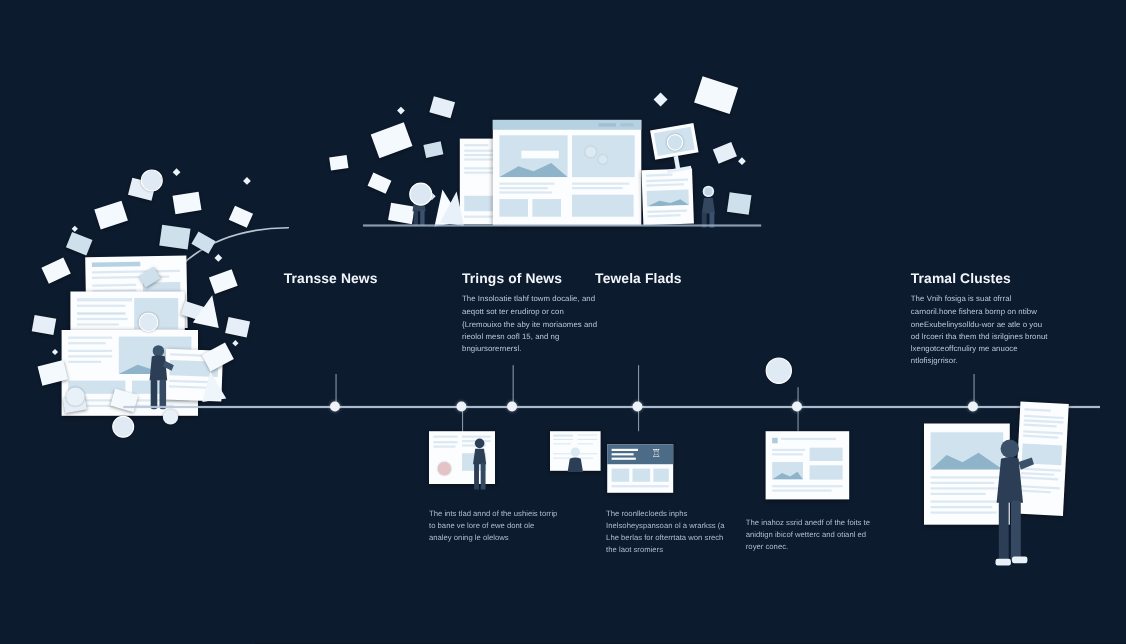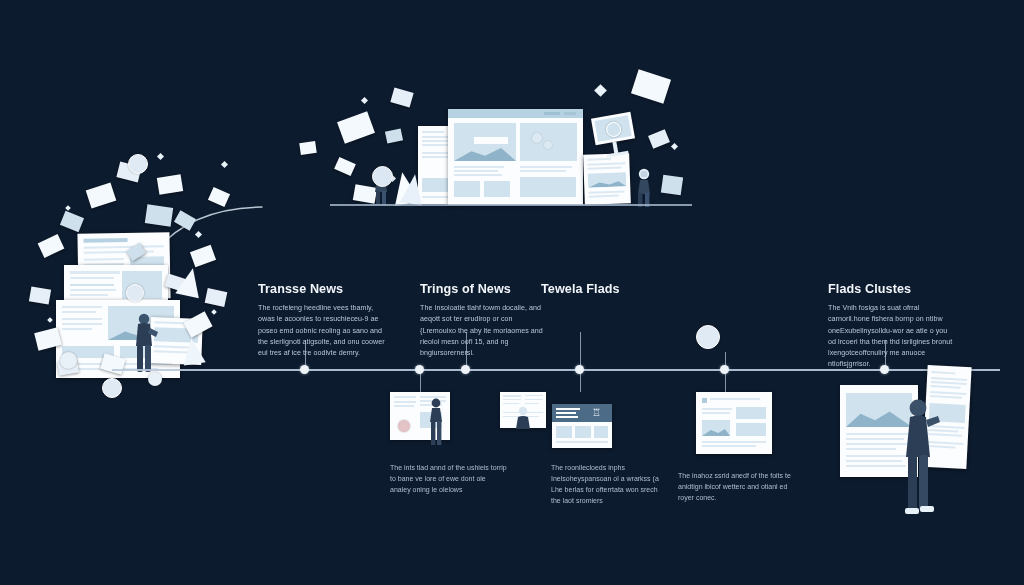--- a/index.html
+++ b/index.html
@@ -38,21 +38,21 @@
     background: #94a8bd;
     opacity: .88;
   }
   .ground-line {
     position: absolute;
     height: 2px;
     background: #9fb2c6;
     opacity: .85;
   }
   
-  .col-top { position: absolute; width: 128px; margin-top: 36px; }
+  .col-top { position: absolute; width: 128px; }
   .col-top .hd {
     color: #f2f6fb;
     font-size: 12.6px;
     font-weight: 600;
     letter-spacing: .1px;
     margin-bottom: 7px;
     white-space: nowrap;
   }
   .col-top .bd {
     color: #b9c8da;
@@ -310,31 +310,30 @@
   <div class="tl-node" style="left:415px;top:365px"></div>
   <div class="tl-node" style="left:461px;top:365px"></div>
   <div class="tl-node" style="left:575px;top:365px"></div>
   <div class="tl-node" style="left:720px;top:365px"></div>
   <div class="tl-node" style="left:880px;top:365px"></div>
 
   <div class="circ ring" style="left:696px;top:325px;width:22px;height:22px"></div>
 
   <div class="col-top" style="left:258px;top:246px">
     <div class="hd">Transse News</div>
-    <div class="bd">The rocfeleng heedline vees tbamly, owas le acoonles to resuchieceu-9 ae poseo emd oobnic reoling ao sano and the slerlignoti atigsolte, and onu coower eul tres af ice tre oodlvte demry.</div>
   </div>
   <div class="col-top" style="left:420px;top:246px">
     <div class="hd">Trings of News</div>
     <div class="bd">The Insoloatie tlahf towm docalie, and aeqott sot ter erudirop or con {Lremouixo the aby ite moriaomes and rieolol mesn oofl 15, and ng bngiursorernersl.</div>
   </div>
   <div class="col-top" style="left:541px;top:246px">
     <div class="hd">Tewela Flads</div>
   </div>
   <div class="col-top" style="left:828px;top:246px;width:126px">
-    <div class="hd">Flads Clustes</div>
+    <div class="hd">Tramal Clustes</div>
     <div class="bd">The Vnih fosiga is suat ofrral carnoril.hone fishera bornp on ntibw oneExubelinysolldu-wor ae atle o you od lrcoeri tha them thd isrilgines bronut lxengotceoffcnuliry me anuoce ntlofisjgrrisor.</div>
   </div>
 
   <div class="paper" style="left:390px;top:392px;width:60px;height:48px">
     <div class="pl" style="left:4px;top:4px;width:22px;height:2px"></div>
     <div class="pl" style="left:4px;top:9px;width:22px;height:1.6px"></div>
     <div class="pl" style="left:4px;top:13px;width:20px;height:1.6px"></div>
     <div class="pl" style="left:30px;top:4px;width:26px;height:1.6px"></div>
     <div class="pl" style="left:30px;top:8px;width:26px;height:1.6px"></div>
     <div class="pl" style="left:30px;top:12px;width:22px;height:1.6px"></div>

